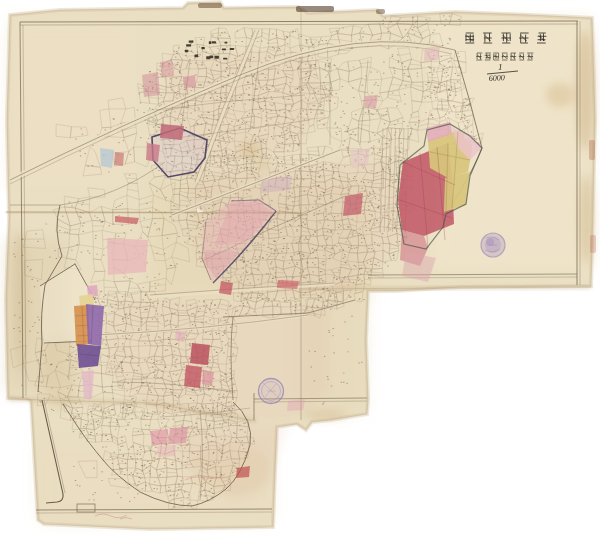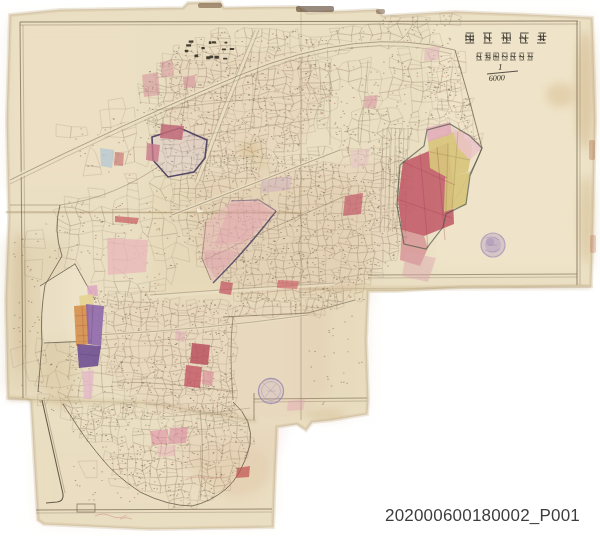--- a/index.html
+++ b/index.html
@@ -273,14 +273,13 @@
 <rect x="229.9" y="47.9" width="4.1" height="2" rx="0.5"></rect>
 <rect x="201.4" y="46.9" width="3.4" height="2.4" rx="0.5"></rect>
 <rect x="206.2" y="56.3" width="4.2" height="2.9" rx="0.5"></rect>
 <rect x="223.1" y="57.8" width="4.2" height="1.7" rx="0.5"></rect>
 </g>
 
 <path d="M95,516 q8,-4 16,0 q8,4 16,-1 M120,519 q6,-3 12,0" stroke="#c06060" stroke-width="0.8" fill="none" opacity="0.4"></path>
 <path d="M185,480 q10,-5 22,-2 q10,2 18,-4" stroke="#cc7878" stroke-width="1.2" fill="none" opacity="0.3"></path>
 </svg>
 
-<div id="code">202000600180002_P001</div>
 </div>
 
 </body></html>

